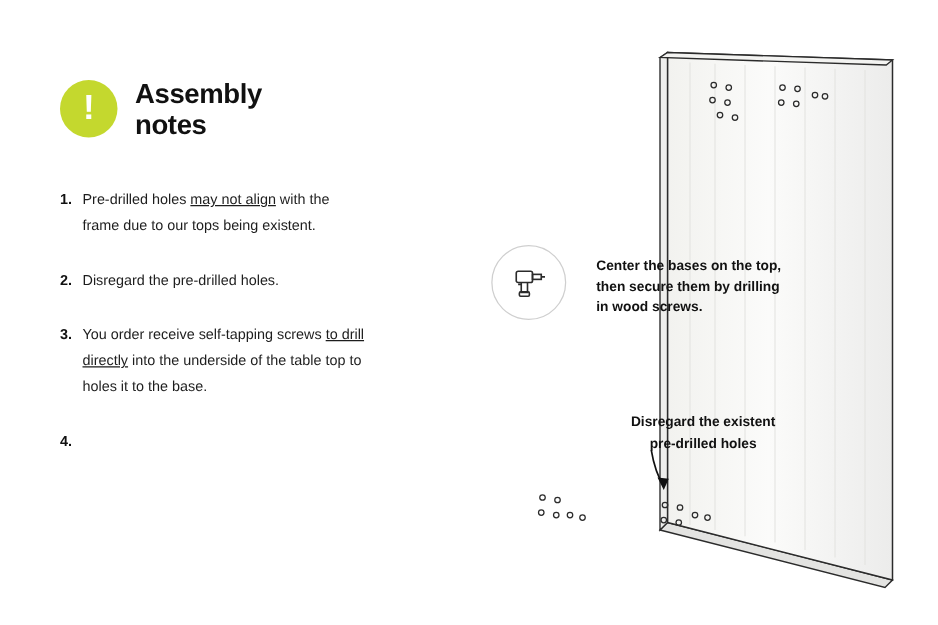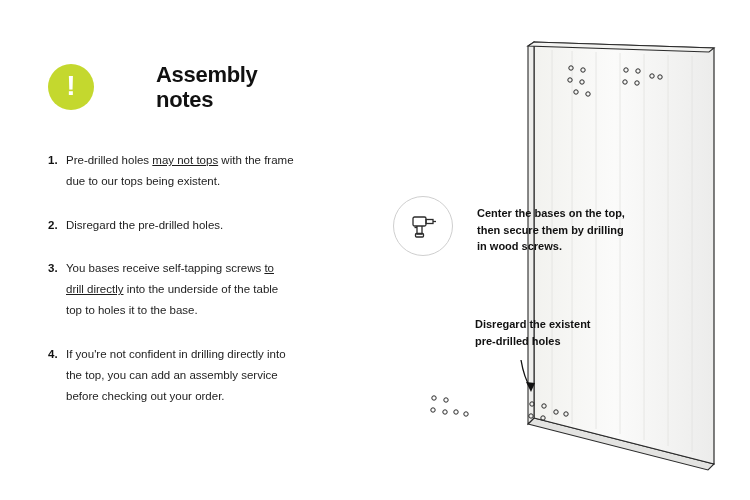--- a/index.html
+++ b/index.html
@@ -50,21 +50,20 @@
     font-family: "Liberation Sans", sans-serif;
     transform: translateY(-1px);
   }
   .title {
     font-size: 22px;
     font-weight: bold;
     line-height: 1.14;
     letter-spacing: -0.3px;
     color: #111111;
     white-space: pre-line;
-    margin-left: 48px;
   }
 
   .notes-list {
     margin-top: 38px;
   }
   .note-item {
     display: flex;
     margin-bottom: 22px;
   }
   .note-num {
@@ -105,22 +104,23 @@
     color: #111111;
     white-space: pre-line;
   }
   .callout-center {
     left: 177px;
     top: 205px;
     width: 175px;
   }
   .callout-disregard {
     left: 175px;
-    top: 316px;
+    top: 330px;
     width: 175px;
+    text-align: center;
   }
 
   .drill-badge {
     position: absolute;
     left: 93px;
     top: 196px;
     width: 58px;
     height: 58px;
     border-radius: 50%;
     background: #ffffff;
@@ -143,43 +143,40 @@
       </div>
       <div class="title">Assembly
 notes</div>
     </div>
 
     <div class="notes-list">
 
       <div class="note-item">
         <div class="note-num">1.</div>
         <div class="note-text">
-          <span>Pre-drilled holes </span><span class="u">may not tops</span><span> with the frame due to our tops being existent.</span>
+          <span>Pre-drilled holes </span><span class="u">may not align</span><span> with the frame due to our tops being existent.</span>
         </div>
       </div>
 
       <div class="note-item">
         <div class="note-num">2.</div>
         <div class="note-text">
           <span>Disregard the pre-drilled holes.</span>
         </div>
       </div>
 
       <div class="note-item">
         <div class="note-num">3.</div>
         <div class="note-text">
-          <span>You bases receive self-tapping screws </span><span class="u">to drill directly</span><span> into the underside of the table top to holes it to the base.</span>
+          <span>You order receive self-tapping screws </span><span class="u">to drill directly</span><span> into the underside of the table top to holes it to the base.</span>
         </div>
       </div>
 
       <div class="note-item">
         <div class="note-num">4.</div>
-        <div class="note-text">
-          <span>If you're not confident in drilling directly into the top, you can add an assembly service before checking out your order.</span>
-        </div>
       </div>
 
     </div>
   </div>
 
   <div class="illustration">
 
     <svg width="450" height="500" viewBox="0 0 450 500">
       <defs>
         <linearGradient id="woodgrain" x1="0" y1="0" x2="1" y2="0">

